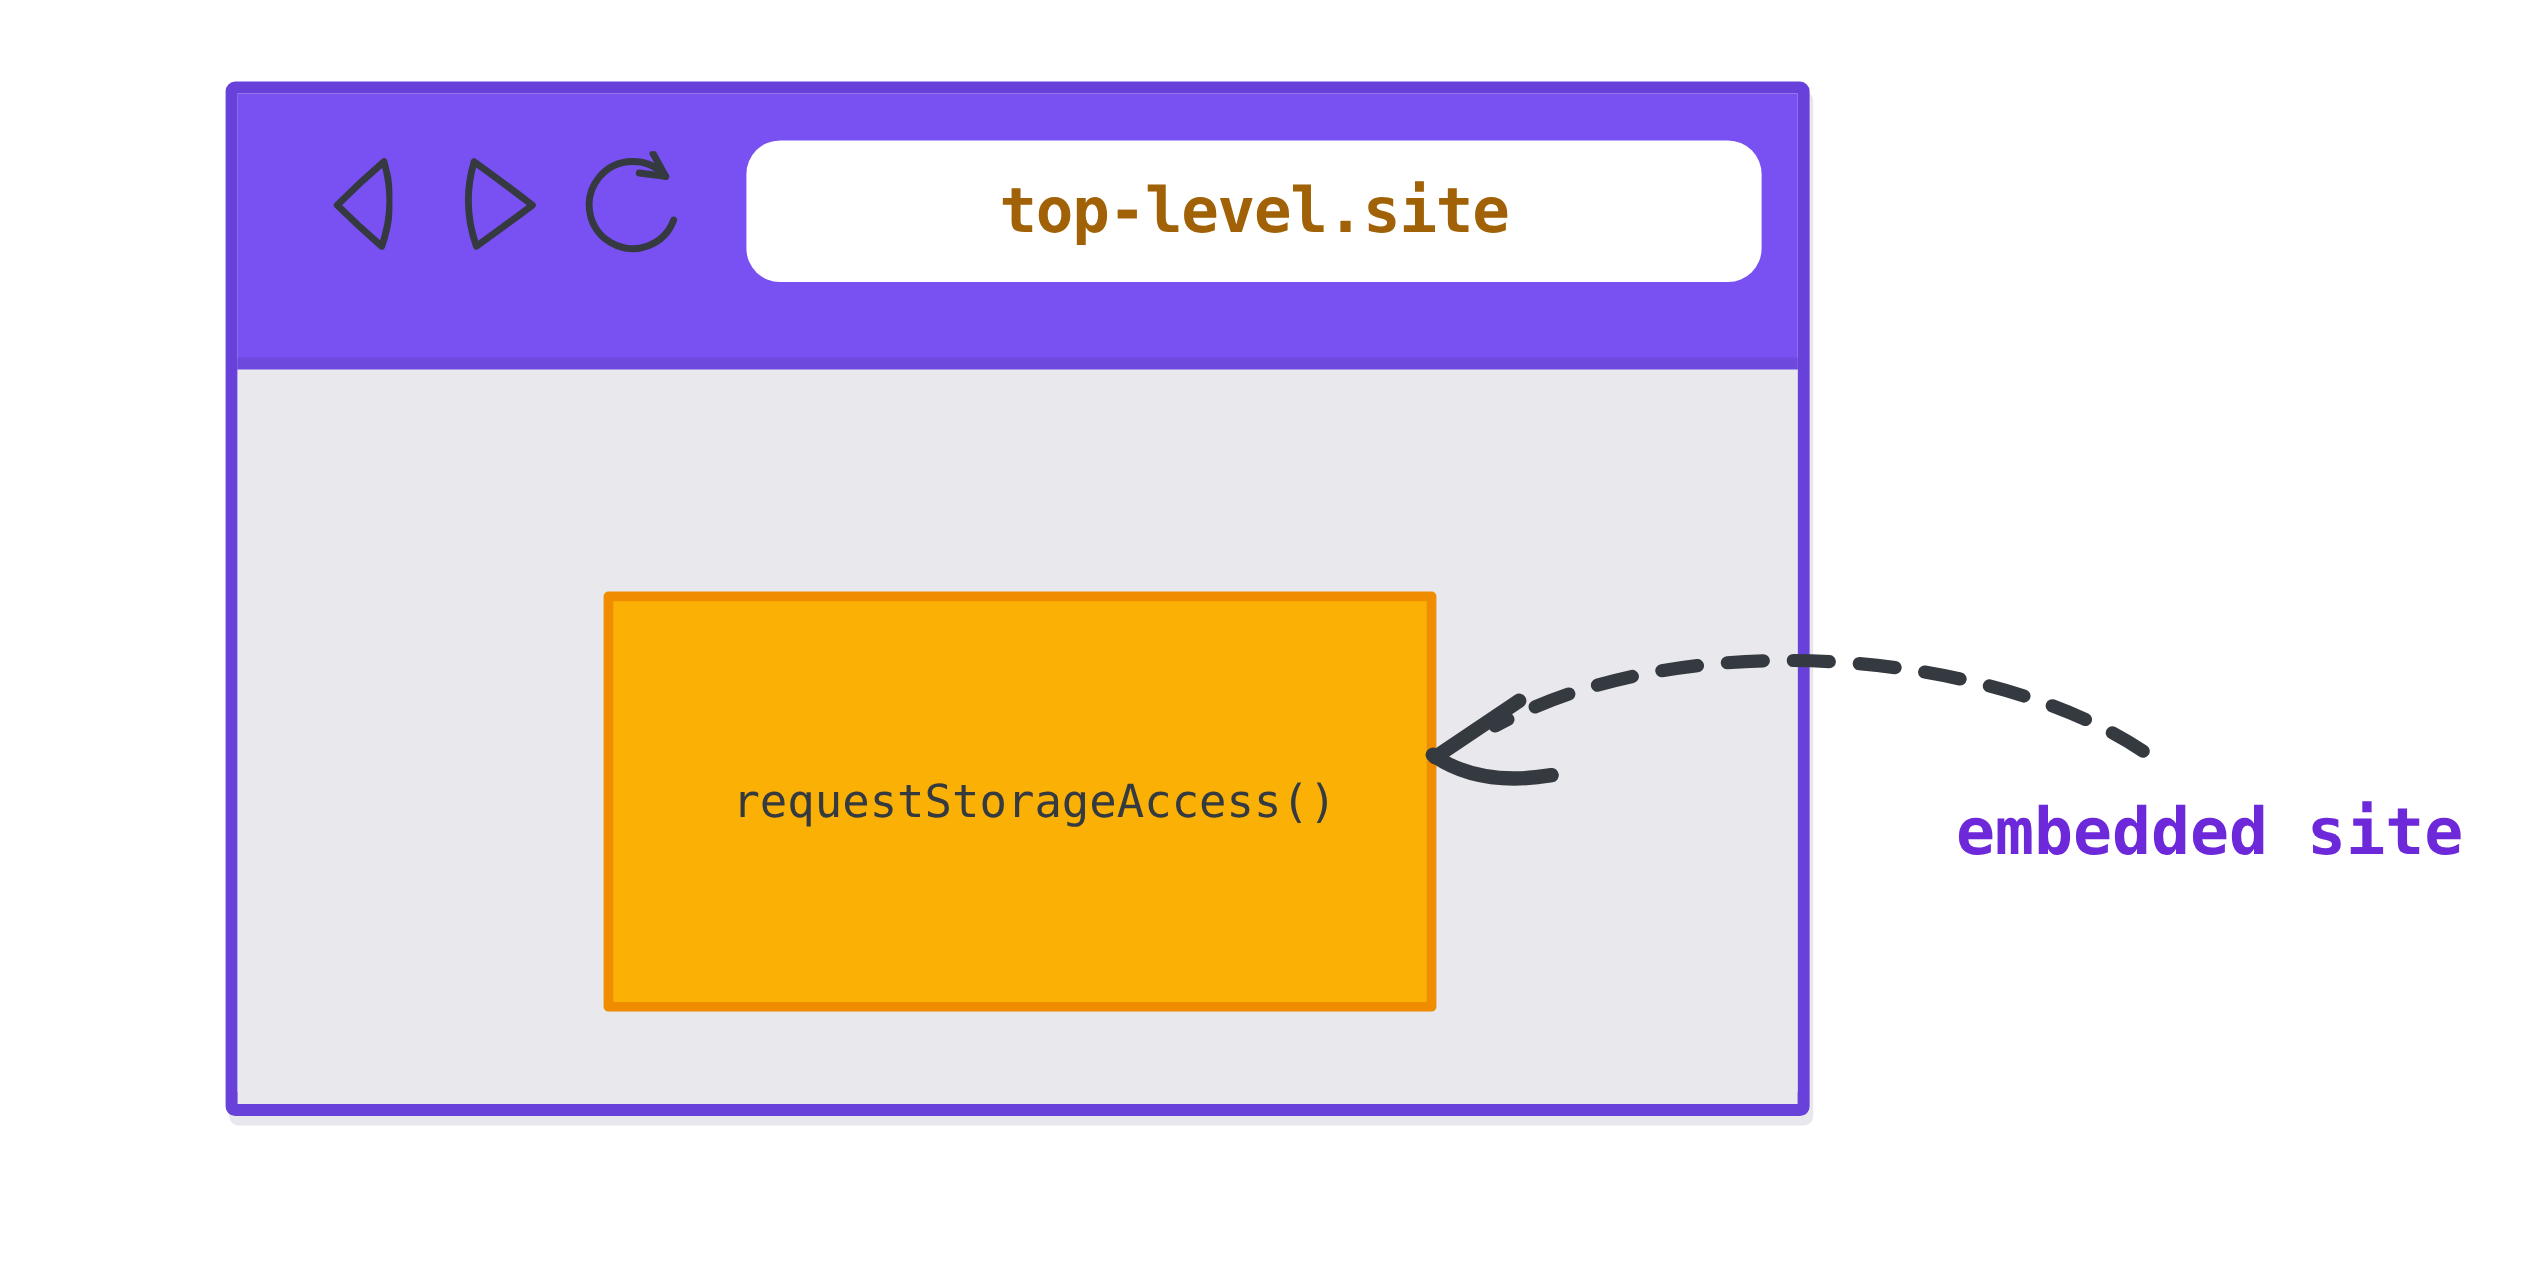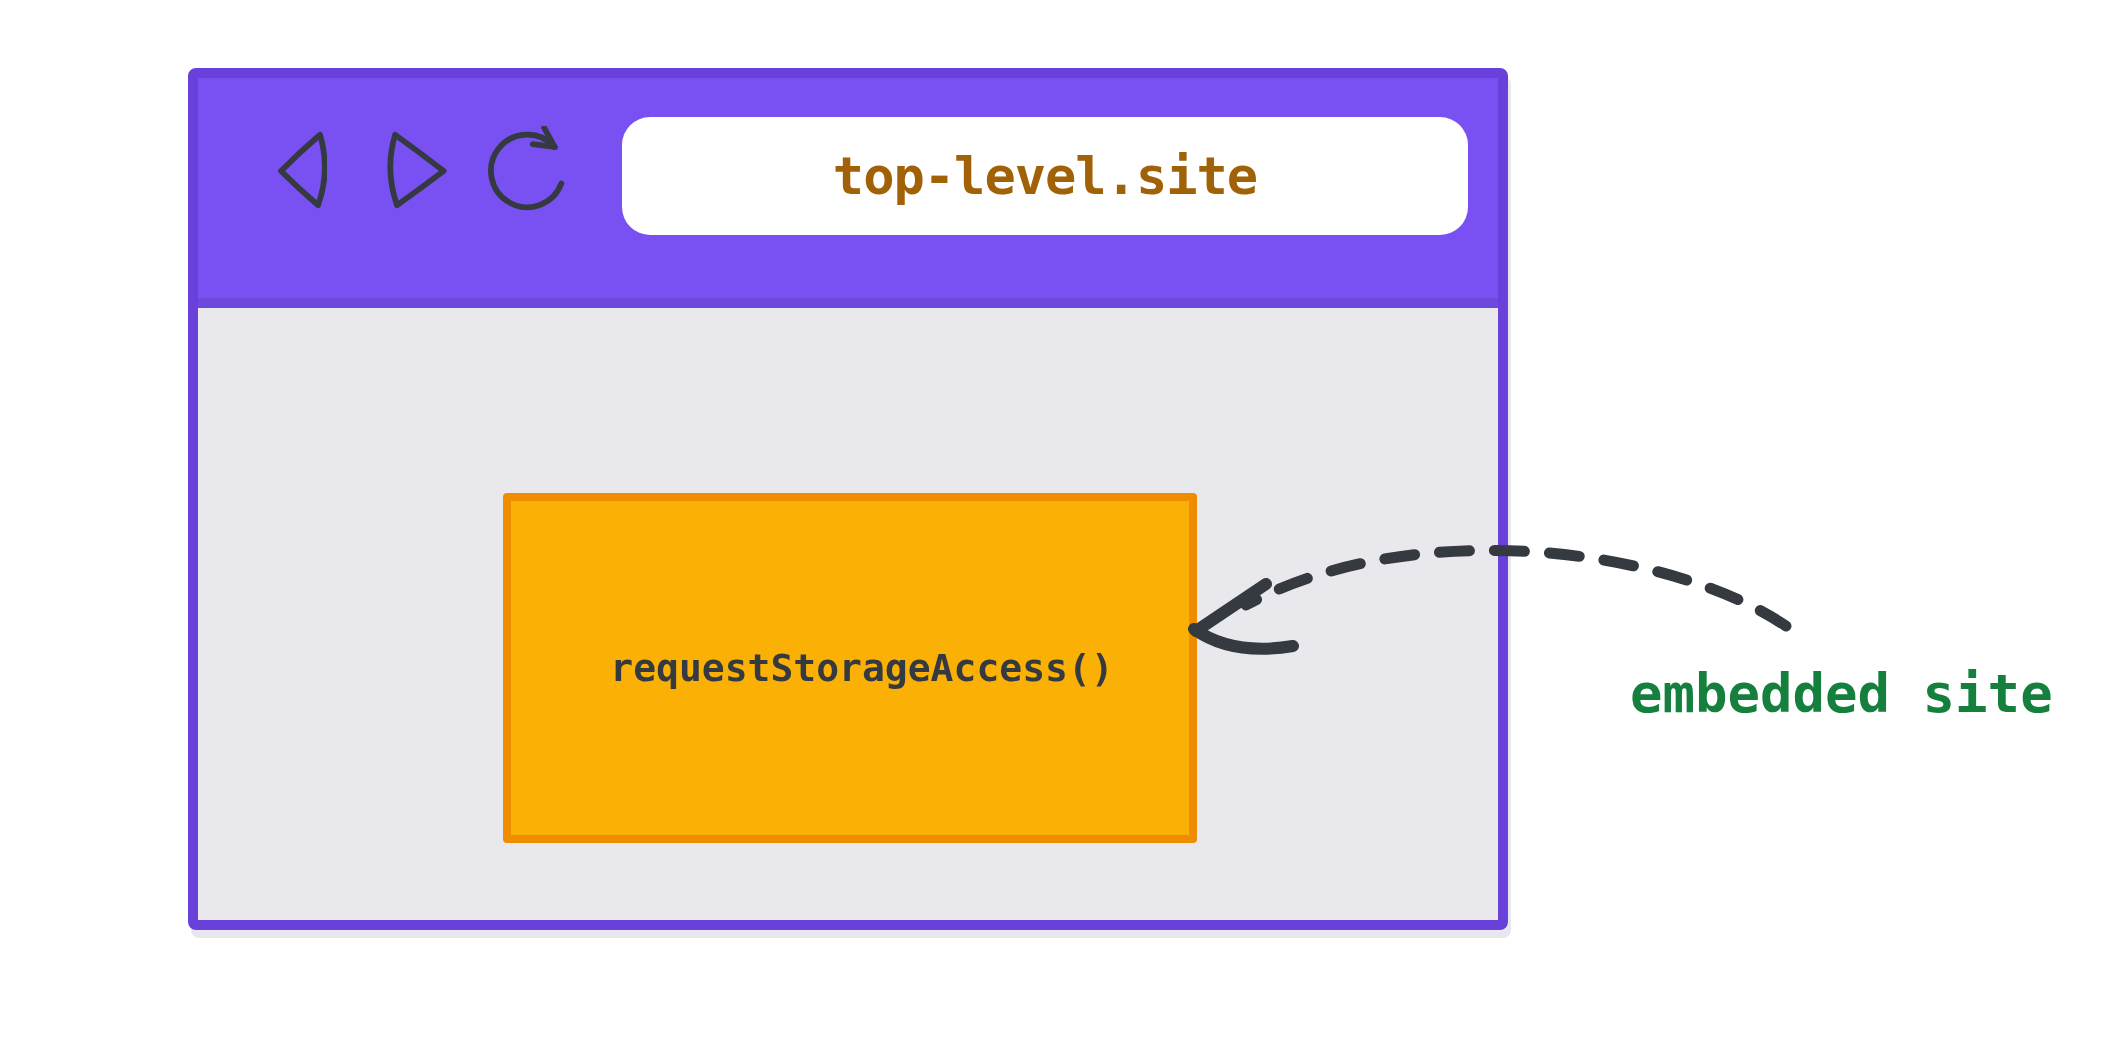--- a/index.html
+++ b/index.html
@@ -43,26 +43,26 @@
 
   
   .embed-box {
     position: absolute; left: 305px; top: 185px;
     width: 694px; height: 350px;
     background: #fab005;
     border: 8px solid #f08c00;
     border-radius: 4px;
     display: flex; align-items: center; justify-content: center;
   }
-  .embed-label { font-size: 38px; font-weight: bold; color: #343a40; white-space: nowrap; margin-left: 24px; }
+  .embed-label { font-size: 38px; font-weight: normal; color: #343a40; white-space: nowrap; margin-left: 24px; }
 
   
   .annotation-label {
     position: absolute; left: 1630px; top: 662px;
-    font-size: 54px; font-weight: bold; color: #15803d; white-space: nowrap;
+    font-size: 54px; font-weight: bold; color: #6d28d9; white-space: nowrap;
   }
   .arrow-overlay {
     position: absolute; left: 0; top: 0; width: 2102px; height: 1056px;
     pointer-events: none;
   }
 </style>
 </head>
 <body>
 
 <div class="browser-window">

